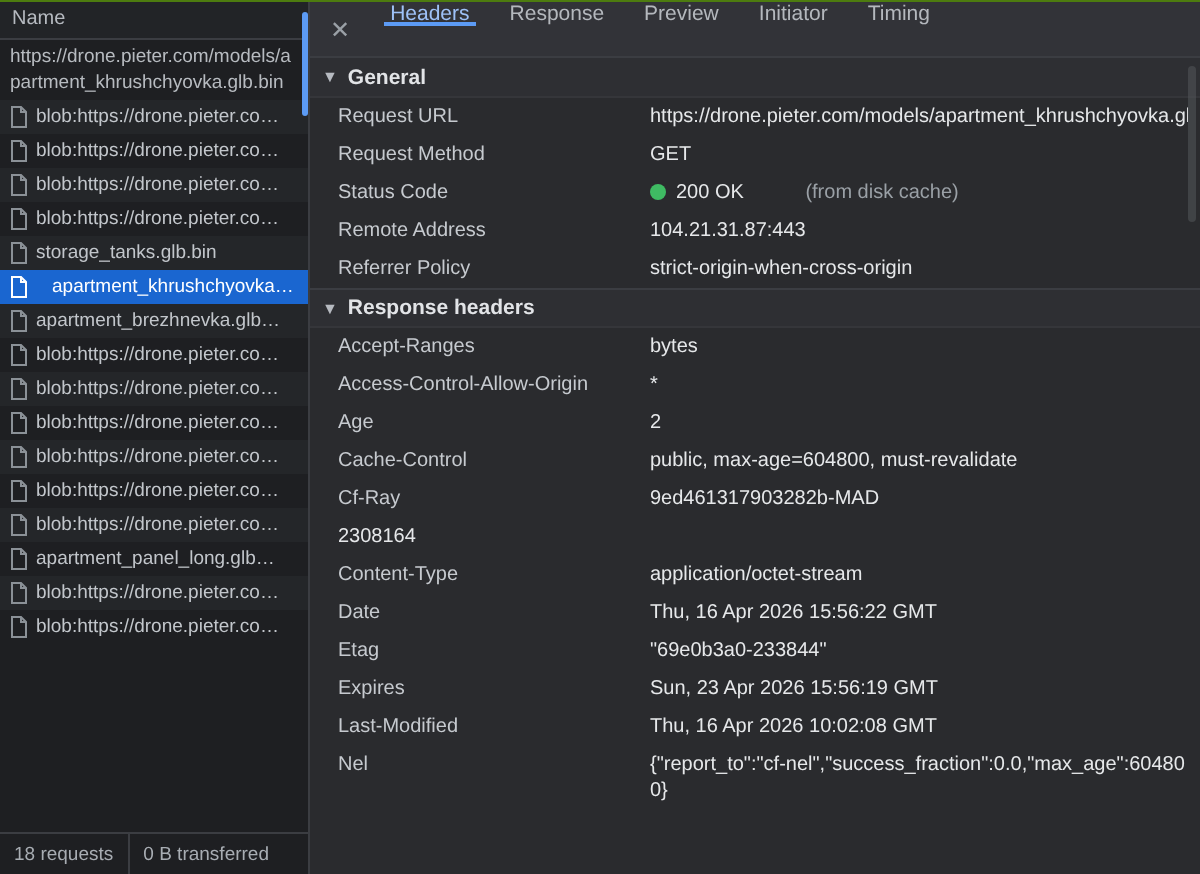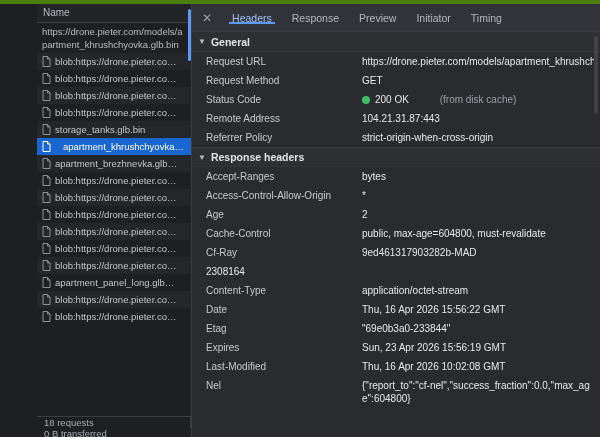--- a/index.html
+++ b/index.html
@@ -1,43 +1,43 @@
 <!DOCTYPE html>
 <html style="--accent: #5c9bf5; --selected-row: #1a66d0; --status-green: #3fbb63;"><head>
 <meta charset="utf-8">
 <style>
   * { box-sizing: border-box; margin: 0; padding: 0; }
   html, body { width: 600px; height: 437px; overflow: hidden; }
   body { font-family: "Liberation Sans", sans-serif; background: #1e1f22; }
 
-  .devtools { width: 600px; height: 437px; display: flex; border-top: 4px solid #4d7c0f; padding-left: 37px; }
+  .devtools { width: 600px; height: 437px; display: flex; border-top: 1px solid #4d7c0f; }
 
   
   .left-panel { flex: 0 0 155px; width: 155px; background: #1e1f22; border-right: 1px solid #3b3d42; position: relative; overflow: hidden; }
   .name-header { height: 19px; line-height: 18px; padding: 0 6px; font-size: 10px; color: #b6bac0; border-bottom: 1px solid #3b3d42; background: #222427; }
   .req-rows { position: absolute; top: 19px; left: 0; right: 0; bottom: 21px; overflow: hidden; }
   .req-row { display: flex; align-items: center; gap: 4px; height: 17px; padding: 0 4px 0 5px; font-size: 9.5px; color: #c2c6cb; white-space: nowrap; overflow: hidden; cursor: default; }
   .req-row:nth-child(even) { background: #242629; }
   .req-row.wrap { height: 30px; white-space: normal; word-break: break-all; line-height: 13px; padding-top: 2px; align-items: flex-start; color: #b7bbc0; }
   .req-row.selected { background: var(--selected-row, #1a66d0); color: #ffffff; gap: 12px; }
   .doc-icon { flex: 0 0 auto; color: #8b9197; display: flex; }
   .req-row.selected .doc-icon { color: #ffffff; }
   .req-label { overflow: hidden; }
 
   .splitter-thumb { position: absolute; top: 5px; right: 0; width: 3px; height: 52px; background: var(--accent, #5c9bf5); border-radius: 2px; }
 
-  .left-footer { position: absolute; bottom: 0; left: 0; right: 0; height: 21px; border-top: 1px solid #3b3d42; display: flex; align-items: stretch; font-size: 9.5px; color: #a8adb3; background: #1e1f22; flex-direction: column; }
+  .left-footer { position: absolute; bottom: 0; left: 0; right: 0; height: 21px; border-top: 1px solid #3b3d42; display: flex; align-items: stretch; font-size: 9.5px; color: #a8adb3; background: #1e1f22; }
   .footer-cell { display: flex; align-items: center; padding: 0 7px; }
   .footer-cell:first-child { border-right: 1px solid #3b3d42; }
 
   
   .details-panel { flex: 1 1 auto; background: #2a2b2e; position: relative; overflow: hidden; display: flex; flex-direction: column; }
   .tab-bar { height: 28px; flex: 0 0 28px; display: flex; align-items: stretch; background: #323338; border-bottom: 1px solid #3b3d42; }
   .close-btn { display: flex; align-items: center; padding: 0 10px; color: #9aa0a6; font-size: 12px; cursor: pointer; }
-  .tabs { display: flex; align-items: center; }
+  .tabs { display: flex; align-items: flex-start; }
   .tab { display: flex; align-items: center; padding: 0 10px; font-size: 10.5px; color: #b4b8bd; position: relative; cursor: pointer; }
   .tab.active { color: #9ec1f7; }
   .tab.active::after { content: ""; position: absolute; left: 7px; right: 7px; bottom: 0; height: 2px; background: var(--accent, #5c9bf5); }
 
   .sections { flex: 1 1 auto; overflow: hidden; }
   .section-header { height: 20px; display: flex; align-items: center; gap: 5px; padding: 0 6px; background: #2e2f33; border-bottom: 1px solid #35363a; font-size: 10.5px; font-weight: 700; color: #e2e4e7; cursor: pointer; }
   .section-header .tri { font-size: 8px; color: #b6bac0; }
   section + section .section-header { border-top: 1px solid #3b3d42; }
 
   .kv-row { display: grid; grid-template-columns: 140px 1fr; column-gap: 6px; padding: 3px 6px 3px 14px; font-size: 10px; line-height: 13px; gap: 16px; }

